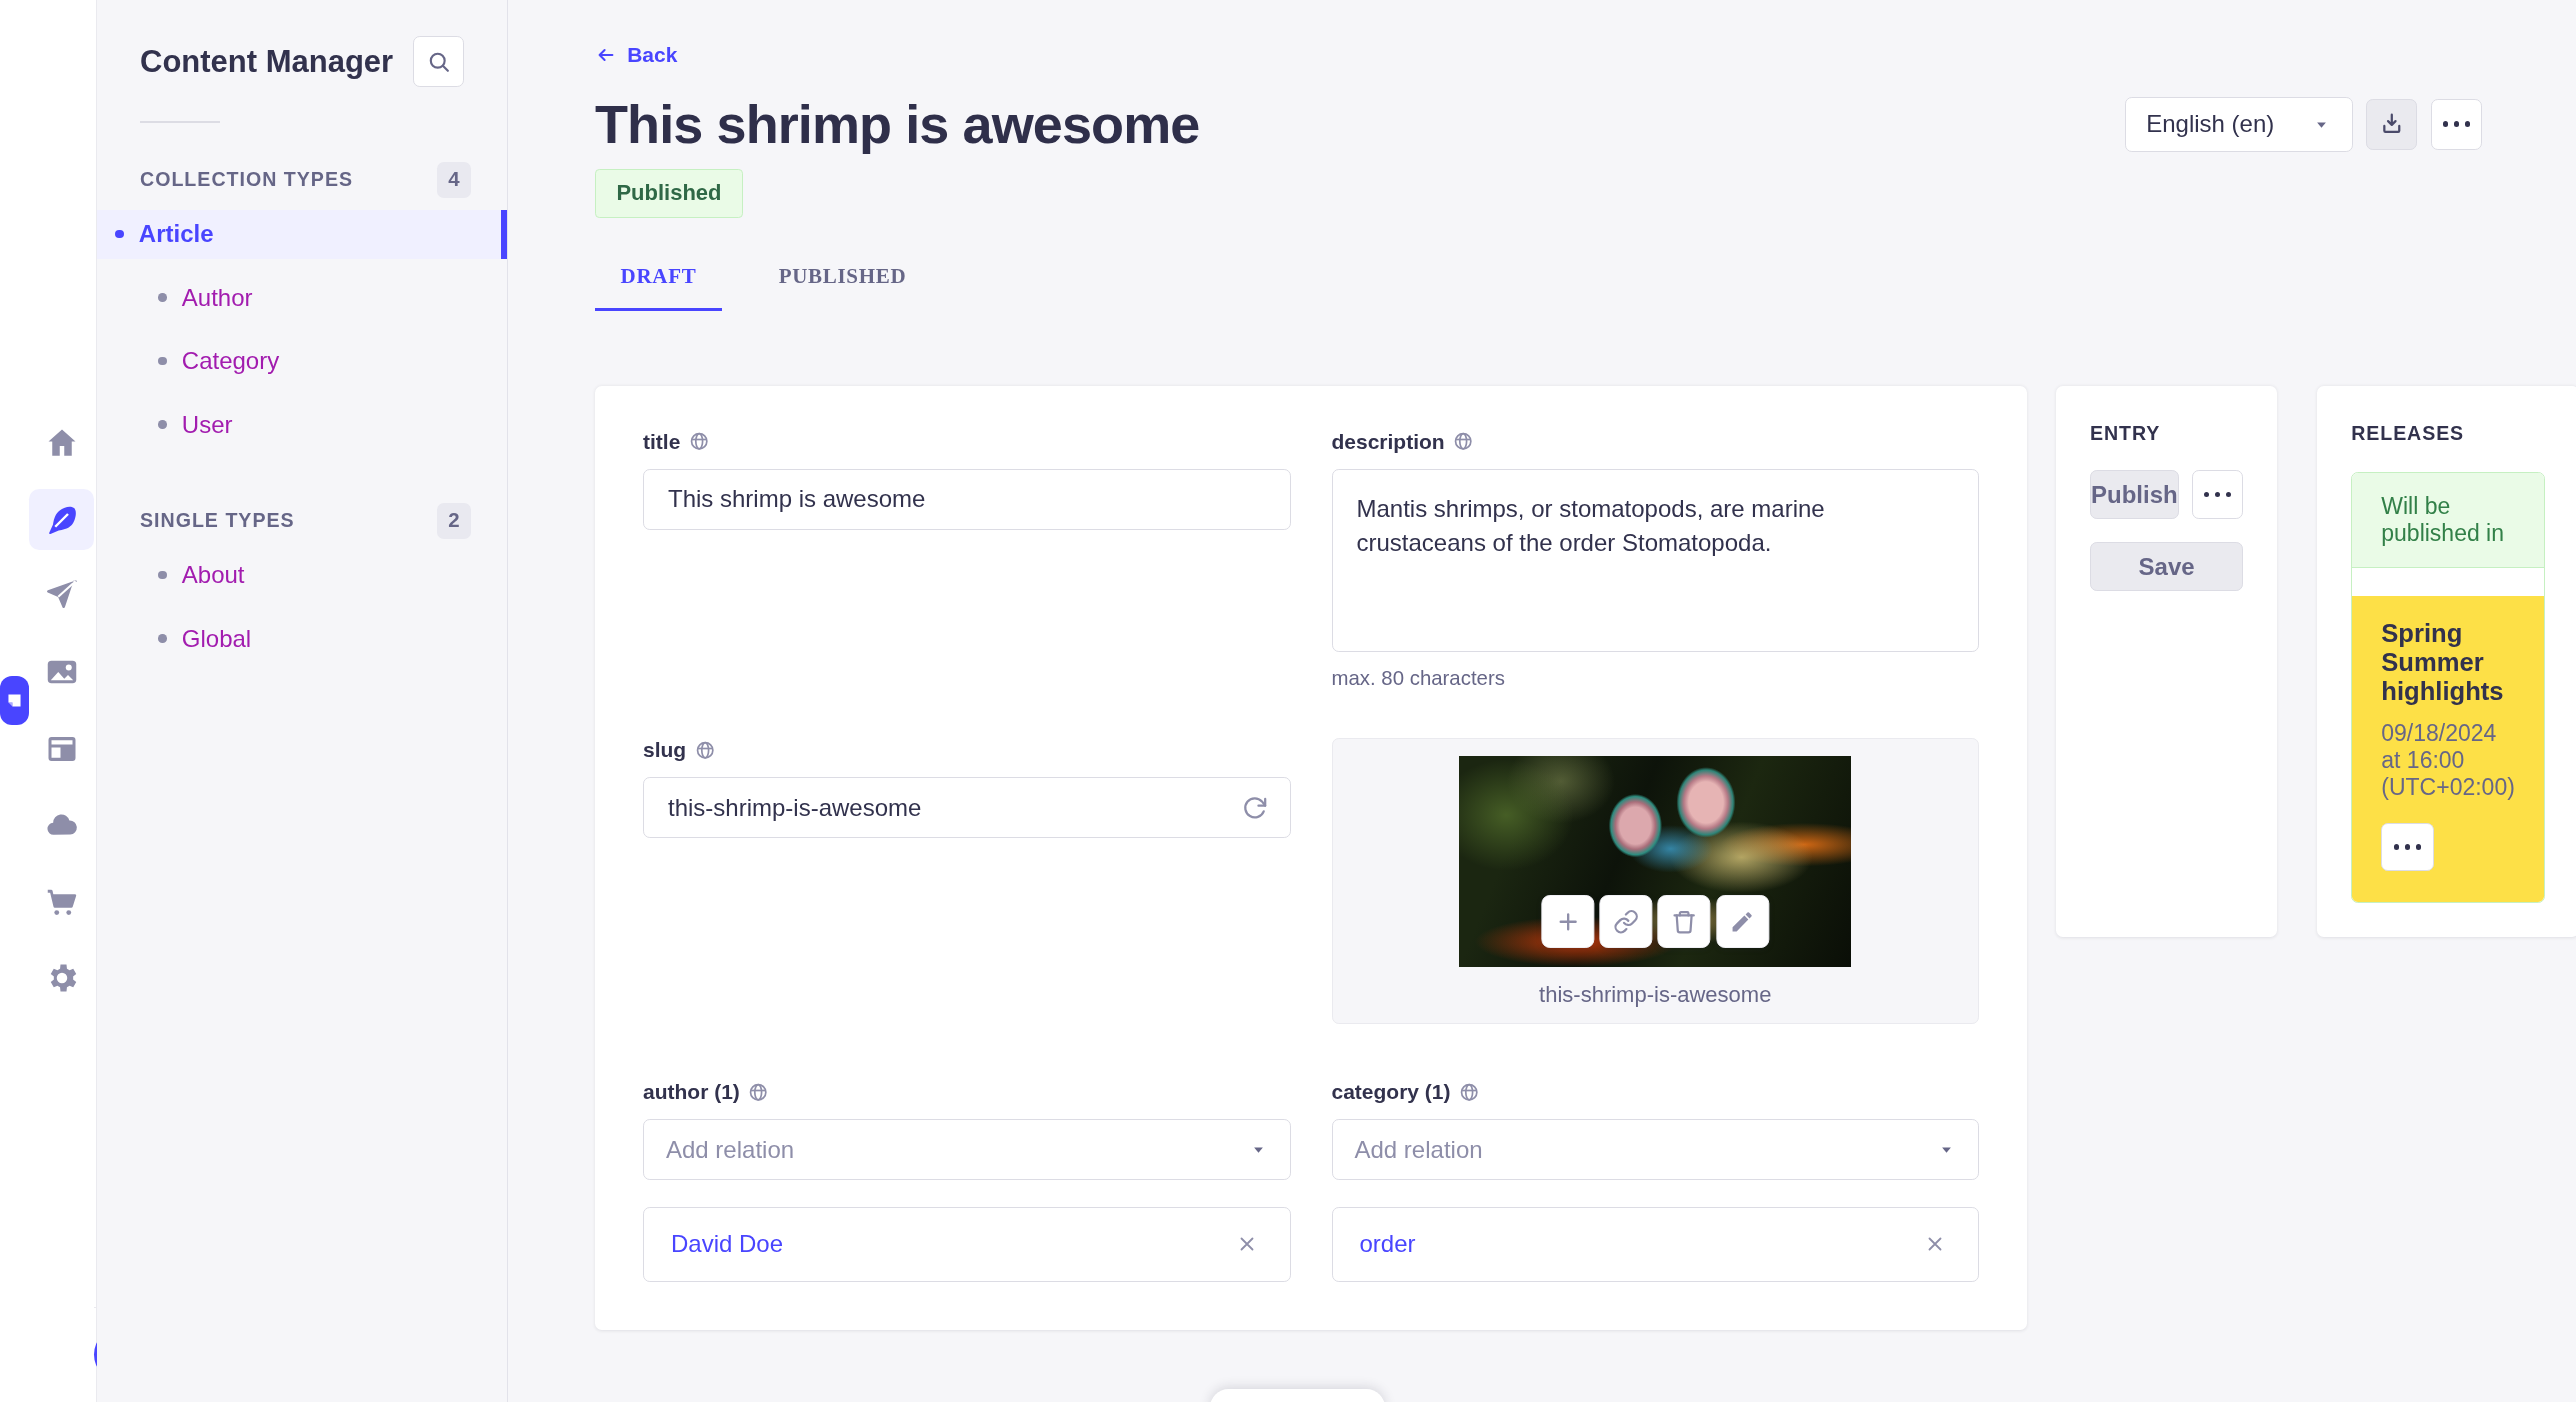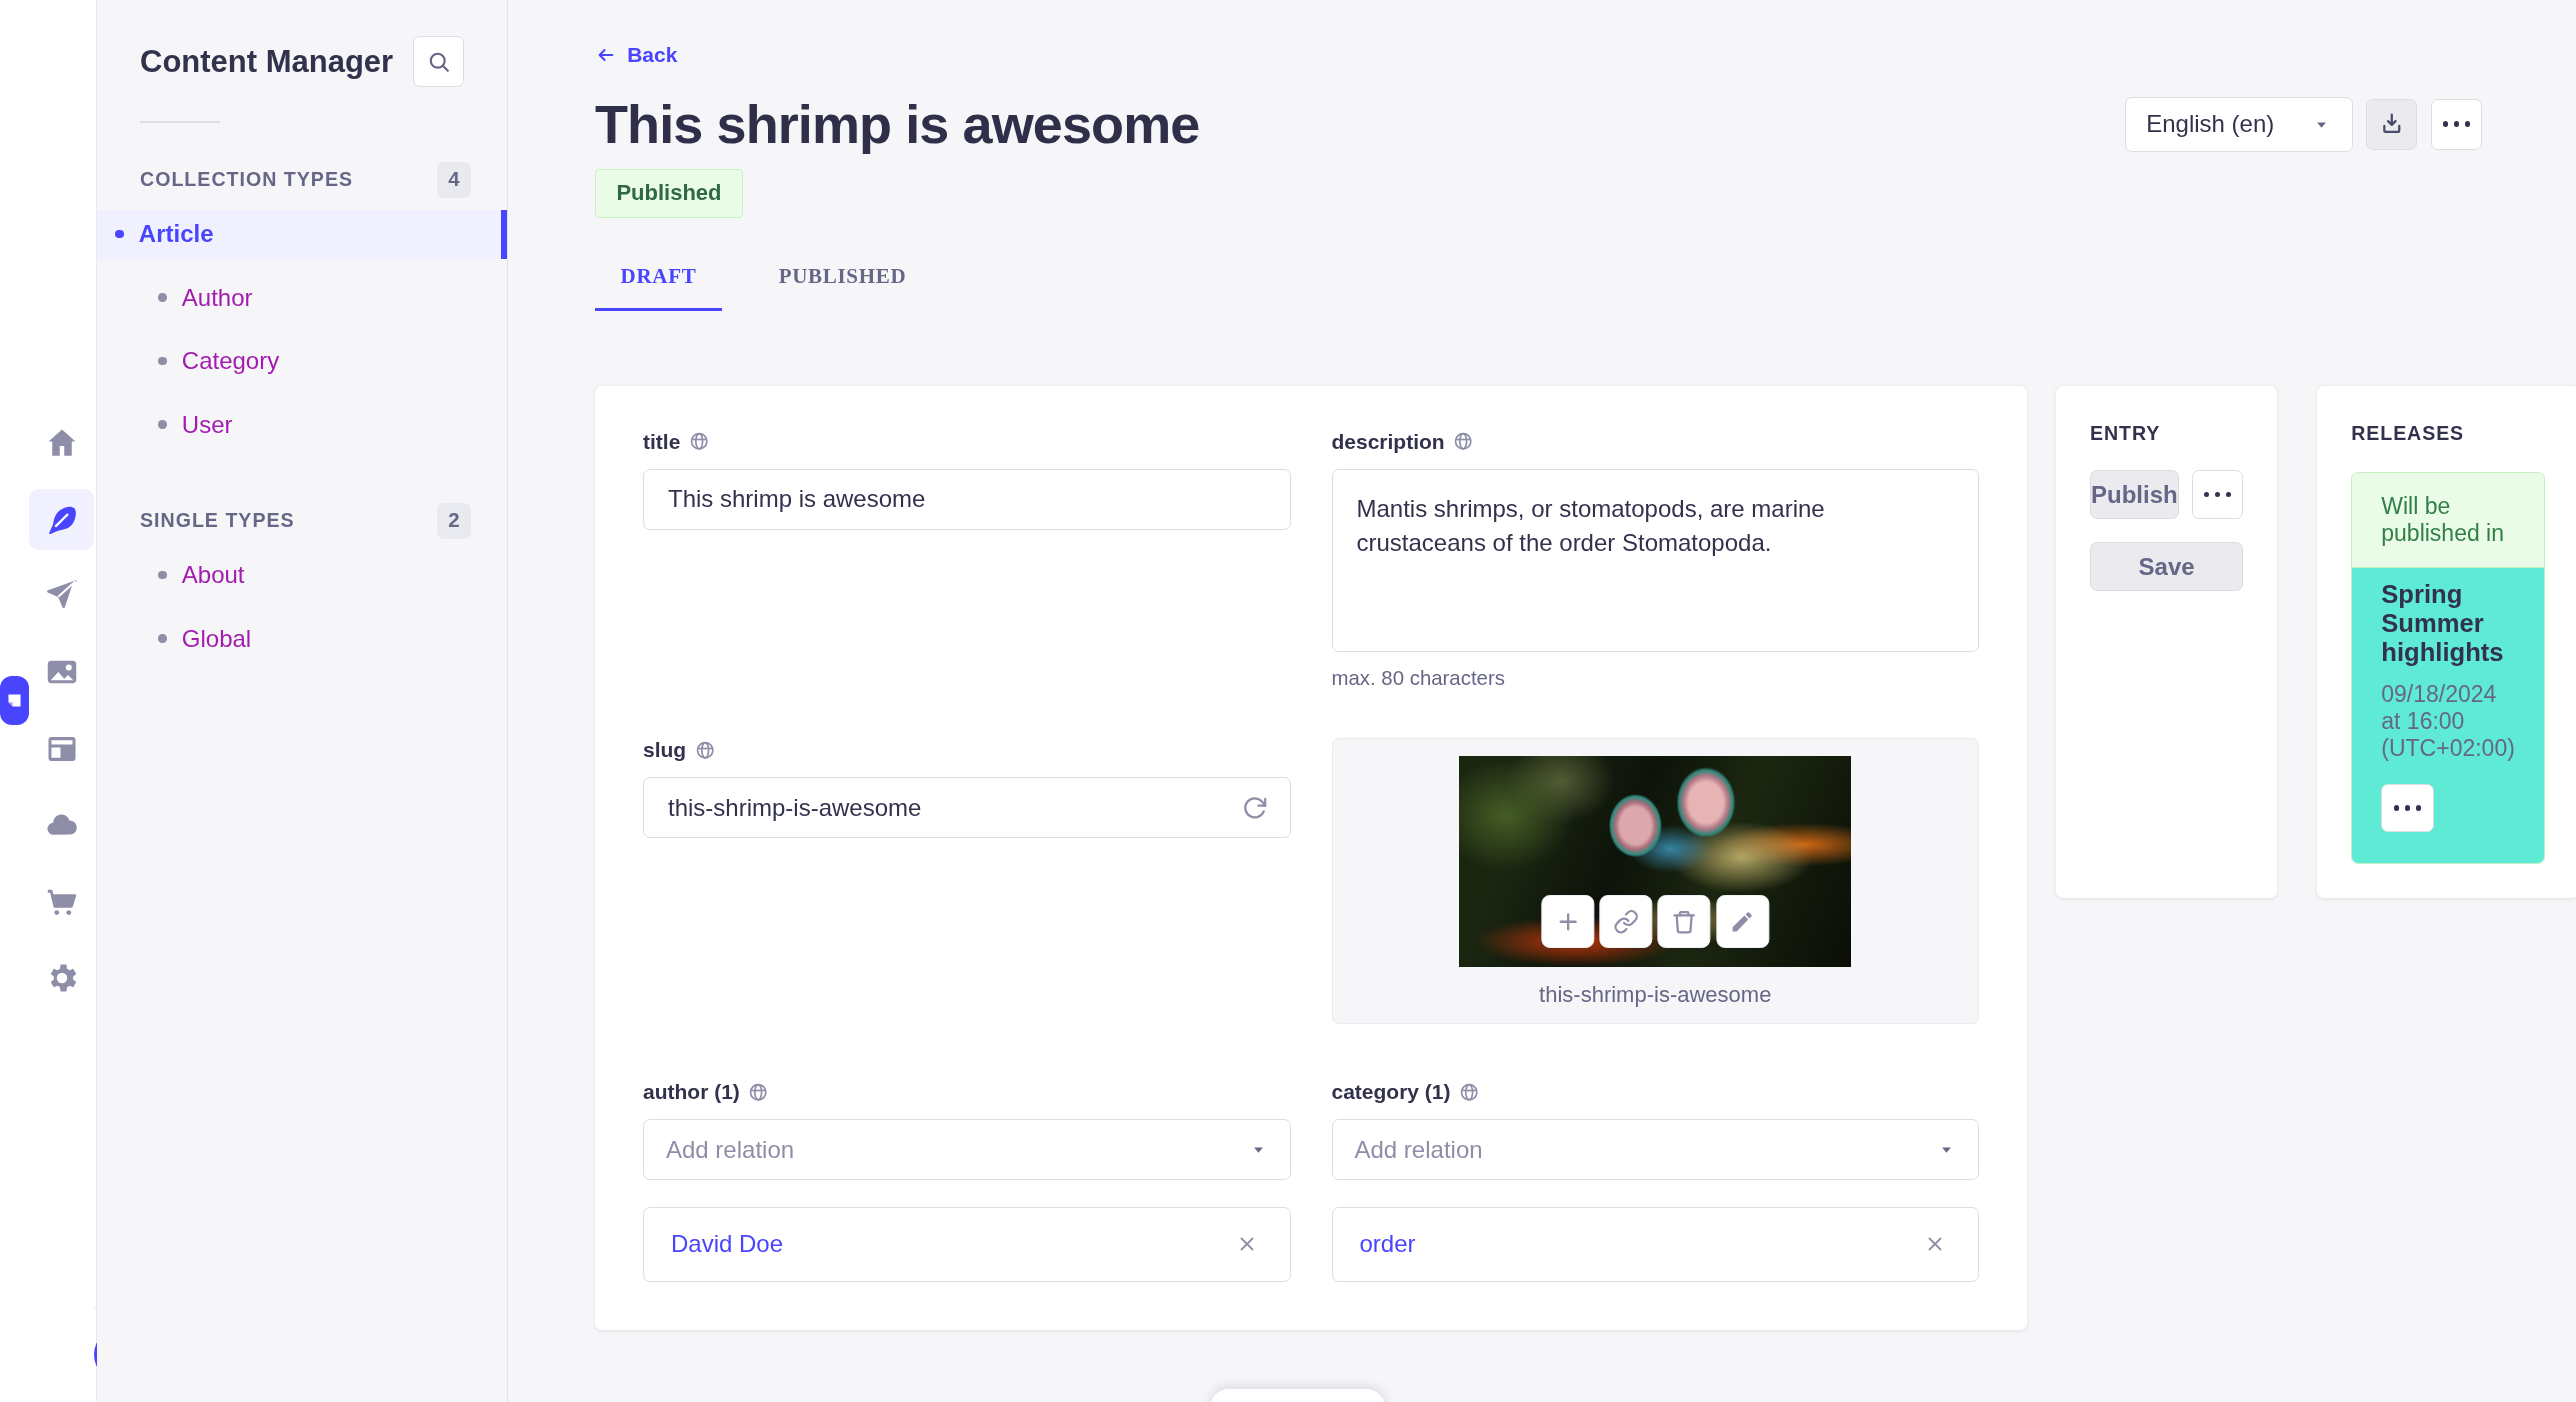--- a/index.html
+++ b/index.html
@@ -201,21 +201,21 @@
   .btn-save { width:100%; margin-top:23px; }
   .btn-more {
     width:51px; height:49px; border-radius:6.8px; background:#fff; border:0.9px solid #dcdce4;
     color:#32324d; cursor:pointer; display:flex; align-items:center; justify-content:center; flex-shrink:0;
   }
   .release-box { margin-top:27px; border:0.9px solid #c6f0c2; border-radius:6.8px; overflow:hidden; }
   .release-status {
     background:#eafbe7; padding:20.4px 29px; font-size:23px; color:#328048;
     border-bottom:0.9px solid #c6f0c2;
   }
-  .release-body { background:#5eead4; padding:12px 29px 31px; }
+  .release-body { background:#fde047; padding:23px 29px 31px;margin-top:28px; }
   .release-name { font-size:25.6px; font-weight:700; color:#32324d; }
   .release-date { font-size:23px; color:#666687; margin-top:13.6px; }
   .release-more {
     margin-top:22px; width:53px; height:48px; border-radius:6.8px; border:0.9px solid #dcdce4;
     background:#fff; color:#32324d; cursor:pointer; display:flex; align-items:center; justify-content:center;
   }
 
   .float-pill {
     position:absolute; left:1210px; top:1389px; width:175px; height:37px;
     background:#fff; border-radius:19px; box-shadow:0 -1.7px 12px rgba(33,33,52,.15); cursor:pointer;

